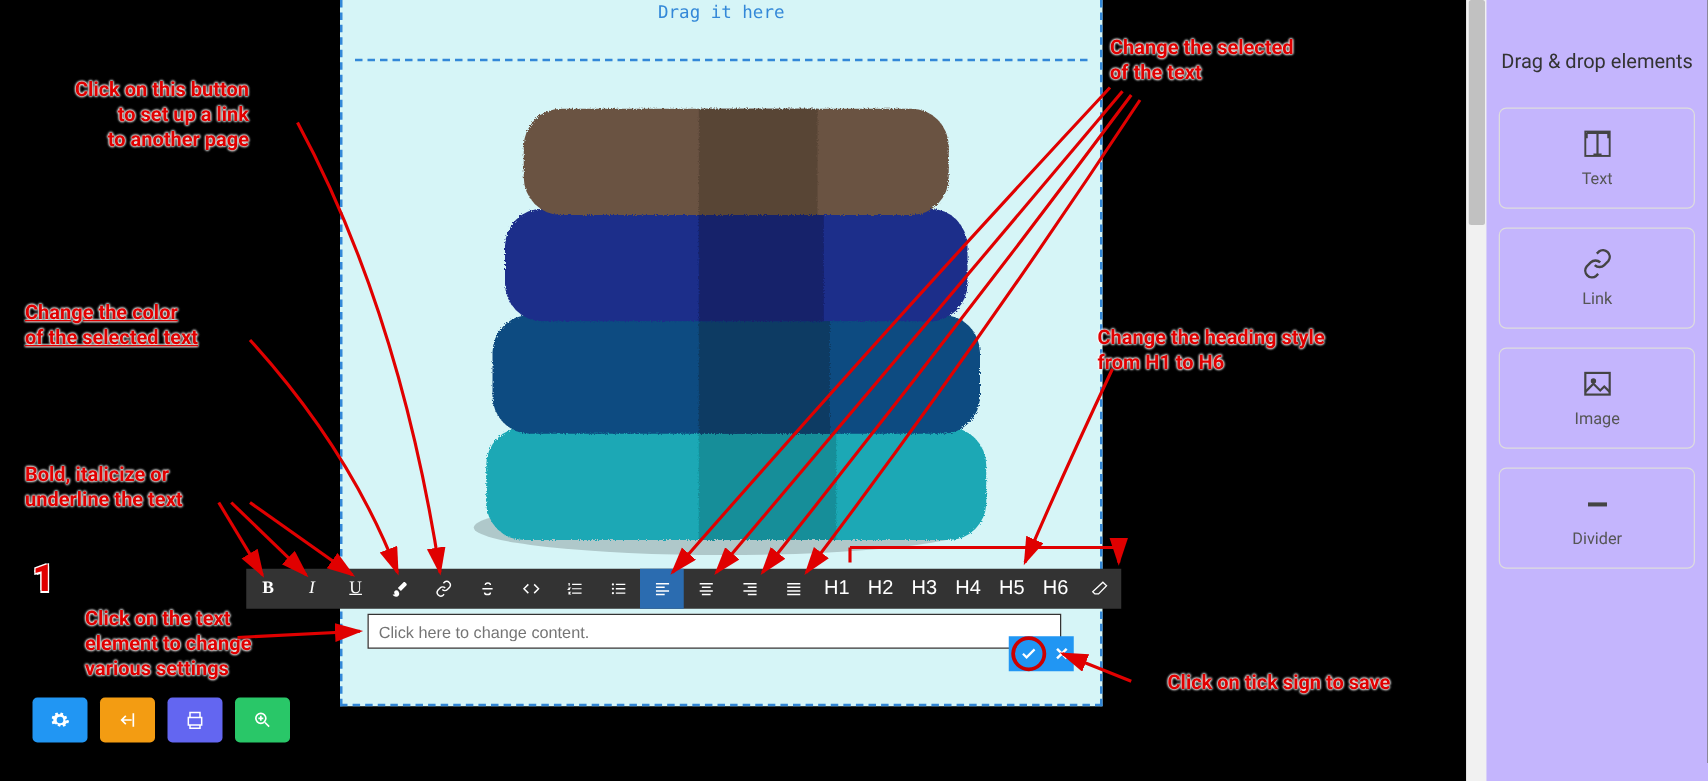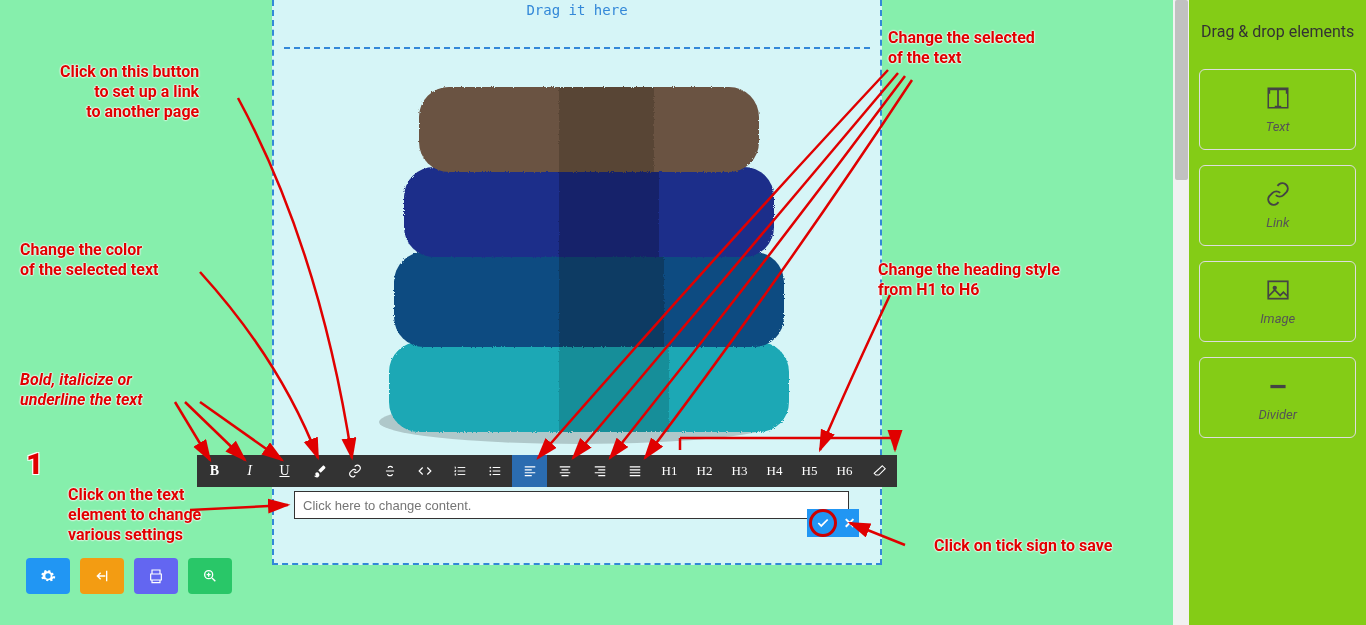--- a/index.html
+++ b/index.html
@@ -7,21 +7,21 @@
   font-family: -apple-system, BlinkMacSystemFont, "Segoe UI", Roboto, Arial, sans-serif;
   width: 1366px;
   height: 625px;
   overflow: hidden;
   display: flex;
   background: #f0f0f0;
 }
 .main-area {
   width: 1176px;
   height: 625px;
-  background: #86efac;
+  background: #000000;
   position: relative;
   overflow: hidden;
 }
 .scrollbar-area {
   width: 17px;
   height: 625px;
   background: #f1f1f1;
   position: relative;
 }
 .scrollbar-thumb {
@@ -29,38 +29,37 @@
   top: 0;
   left: 2px;
   width: 13px;
   height: 180px;
   background: #c1c1c1;
   border-radius: 2px;
 }
 .sidebar {
   width: 177px;
   height: 625px;
-  background: #84cc16;
-  padding: 20px 10px;
+  background: #c4b5fd;
+  padding: 37px 10px;
   text-align: center;
 }
 .sidebar-title {
   font-size: 16px;
   color: #333;
   margin-bottom: 25px;
   line-height: 1.5;
 }
 .sidebar-item {
   border: 1px solid #ddd;
   border-radius: 6px;
   padding: 15px 5px;
   margin-bottom: 15px;
   cursor: pointer;
   text-align: center;
-  font-style: italic;
 }
 .sidebar-item svg { display: block; margin: 0 auto 8px; }
 .sidebar-item-label { font-size: 13px; color: #555; }
 
 
 .canvas {
   position: absolute;
   left: 272px;
   top: -50px;
   width: 610px;
@@ -149,21 +148,21 @@
   width: 35px;
   display: flex;
   align-items: center;
   justify-content: center;
   color: #fff;
   font-size: 14px;
   font-family: Georgia, serif;
   cursor: pointer;
 }
 .tool-btn.active { background: #2b6cb0; }
-.tool-btn.h { font-family: Liberation Serif, serif; font-size: 13px; }
+.tool-btn.h { font-family: Liberation Sans, sans-serif; font-size: 16px; }
 .tool-btn svg { fill: #fff; }
 
 
 .bottom-actions {
   position: absolute;
   left: 26px;
   top: 558px;
   display: flex;
   gap: 10px;
 }
@@ -341,23 +340,23 @@
           <circle cx="10" cy="10" r="6" stroke="#fff" stroke-width="2" fill="none"></circle>
           <path d="M15 15l5 5M7 10h6M10 7v6" stroke="#fff" stroke-width="2"></path>
         </svg>
       </div>
   </div>
 
   <div class="big-one">1</div>
   <div class="ann" style="left:60px; top:62px;text-align:right;">Click on this button
 to set up a link
 to another page</div>
-  <div class="ann" style="left:20px; top:240px;">Change the color
+  <div class="ann" style="left:20px; top:240px;text-decoration:underline;">Change the color
 of the selected text</div>
-  <div class="ann" style="left:20px; top:370px;font-style:italic;">Bold, italicize or
+  <div class="ann" style="left:20px; top:370px;">Bold, italicize or
 underline the text</div>
   <div class="ann" style="left:20px; top:485px;margin-left:48px;">Click on the text
 element to change
 various settings</div>
   <div class="ann" style="left:888px; top:28px;">Change the selected
 of the text</div>
   <div class="ann" style="left:878px; top:260px;">Change the heading style
 from H1 to H6</div>
   <div class="ann" style="left:908px; top:536px;margin-left:26px;">Click on tick sign to save</div>
 

